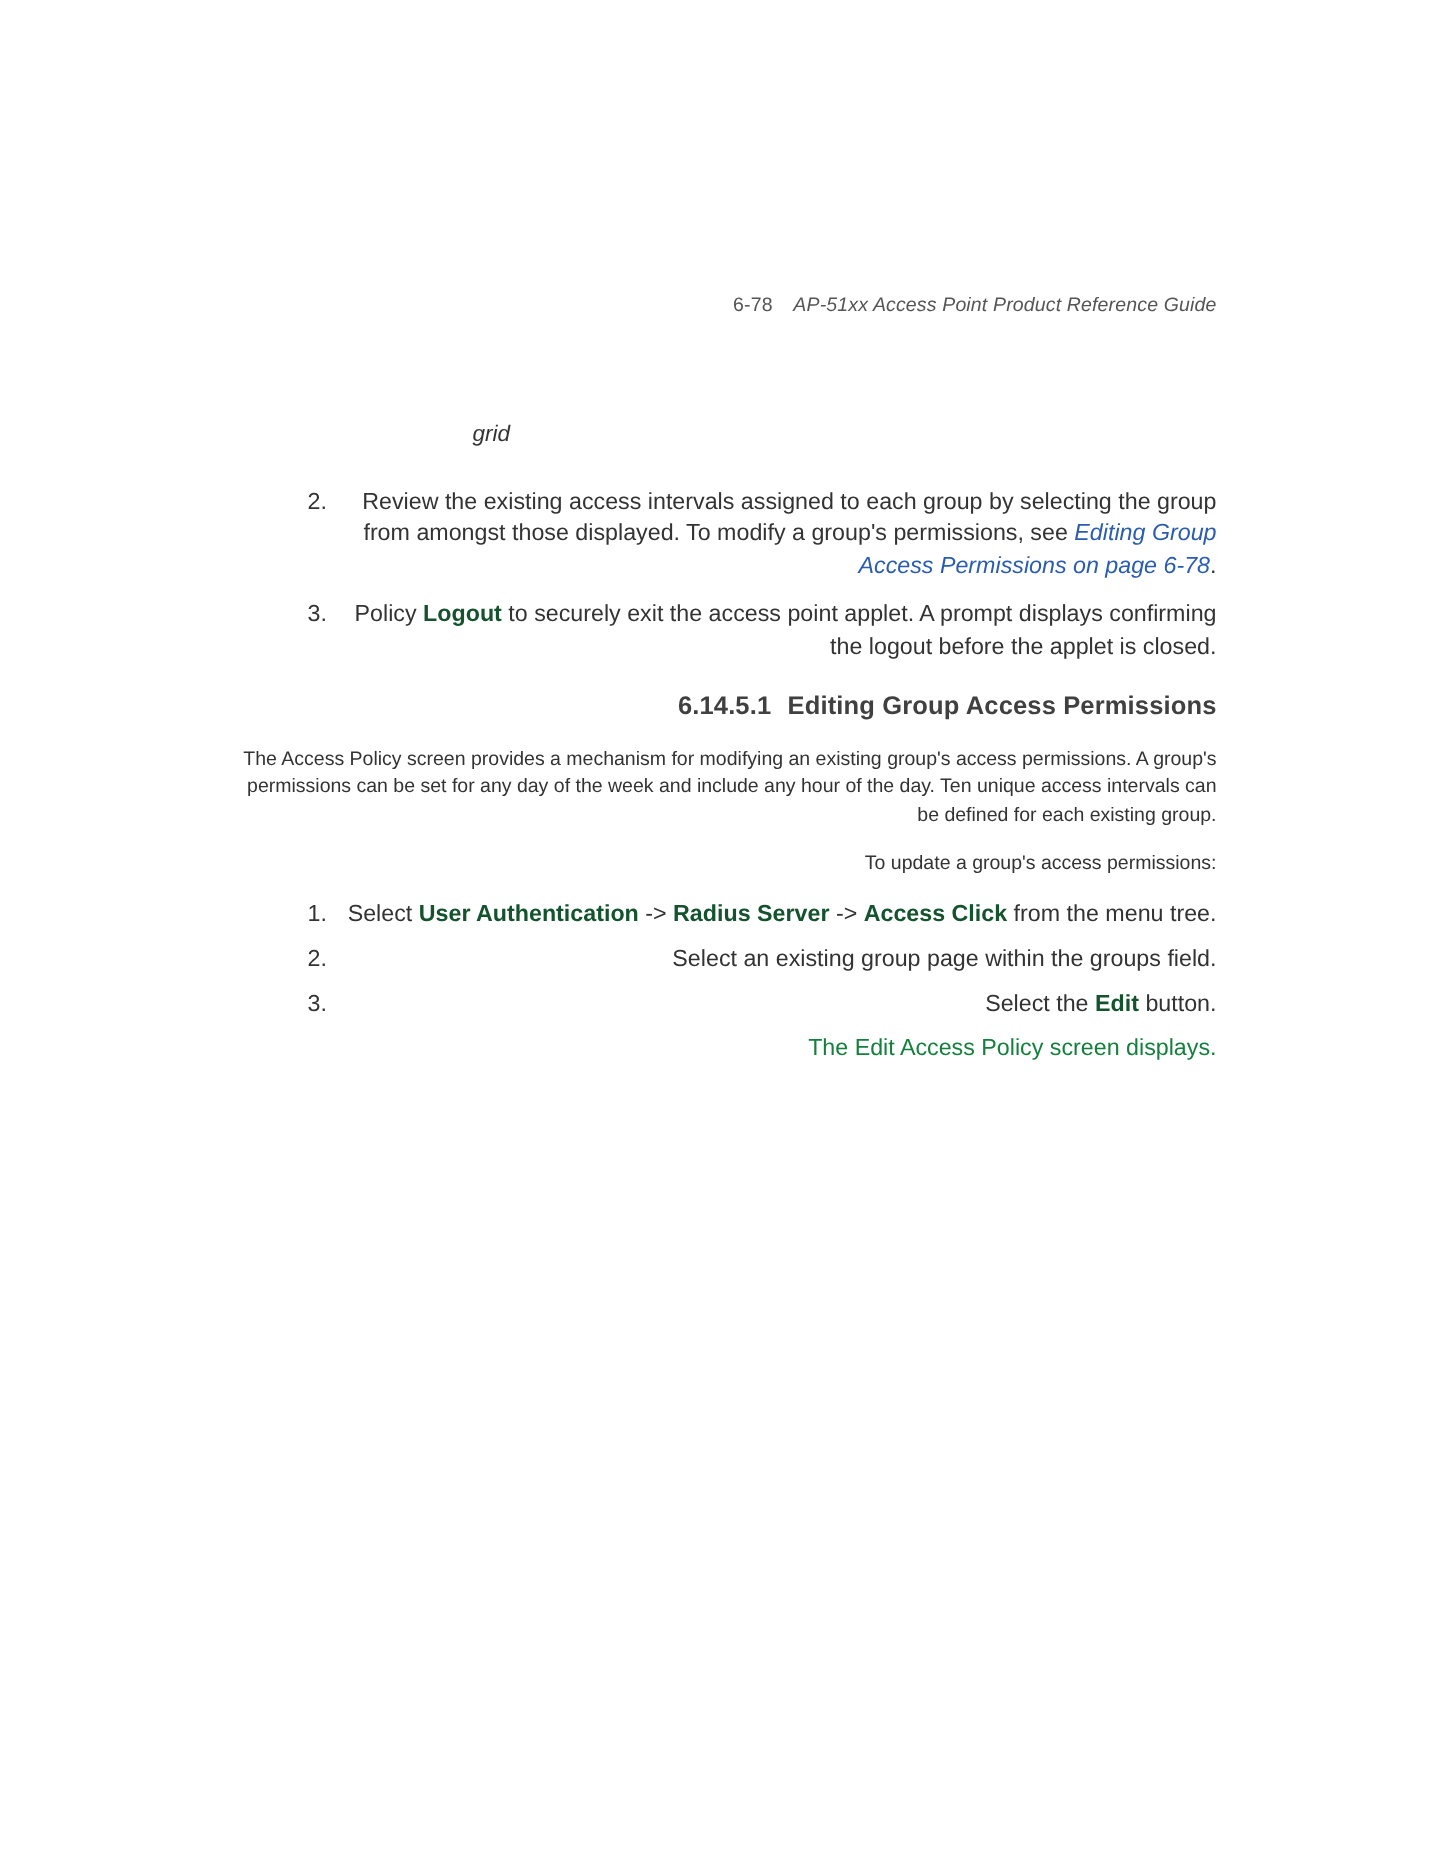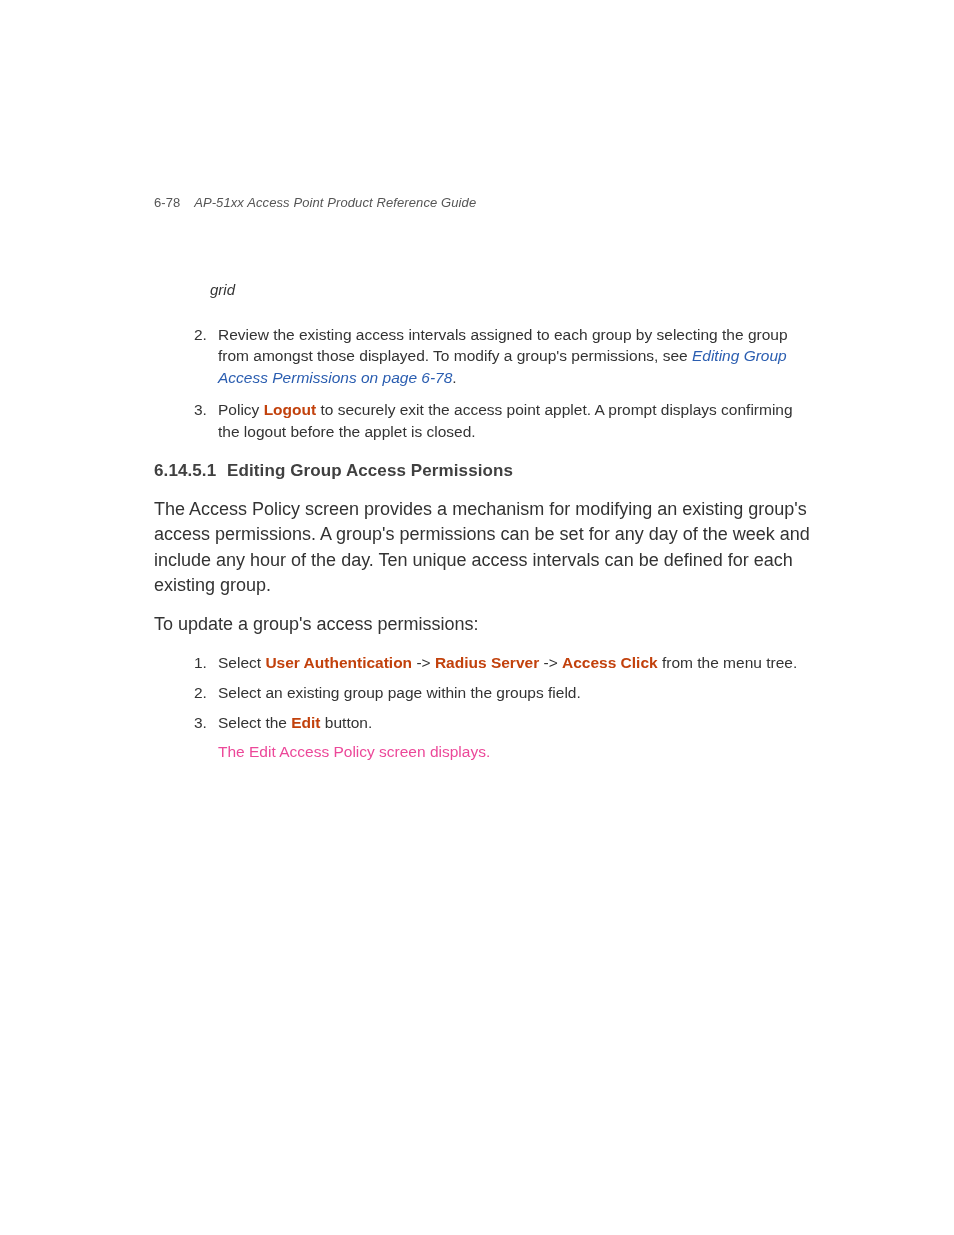--- a/index.html
+++ b/index.html
@@ -1,15 +1,15 @@
 <!DOCTYPE html>
 <html><head>
 <meta charset="utf-8">
 <style>
-  * { box-sizing: border-box; margin: 0; padding: 0; }
+  * { box-sizing: border-box; margin: 0; padding: 0; text-align: right; }
   body {
     width: 954px;
     height: 1235px;
     background: #ffffff;
     font-family: "Helvetica Neue", Arial, sans-serif;
     color: #333333;
     padding: 194px 143px 0 154px;
     font-size: 16px;
     line-height: 1.35;
   }
@@ -54,51 +54,51 @@
   }
   .li-num {
     width: 24px;
     flex-shrink: 0;
   }
   .li-body { flex: 1; }
   .link {
     color: #2a5db0;
     font-style: italic;
   }
-  .bold-link { font-weight: 700; color: #c2410c; }
+  .bold-link { font-weight: 700; color: #14532d; }
   h3.subsection {
     font-size: 17px;
     font-weight: 700;
     color: #404040;
     margin-top: 14px;
     margin-bottom: 14px;
     letter-spacing: 0.1px;
   }
   .sub-num { margin-right: 6px; }
   p.body {
-    font-size: 18px;
+    font-size: 13px;
     color: #333;
     line-height: 1.4;
     margin-bottom: 14px;
   }
   ol.sub-list {
     list-style: none;
     margin-left: 40px;
   }
   ol.sub-list > li {
     display: flex;
     font-size: 15.5px;
     color: #333;
     line-height: 1.55;
     margin-bottom: 6px;
   }
   .indent-follow {
     margin-left: 64px;
     font-size: 15.5px;
-    color: #ec4899;
+    color: #15803d;
     line-height: 1.4;
     margin-top: 2px;
   }
 </style>
 </head>
 <body>
 
 <div class="header-line">
   <span class="header-page">6-78</span>
   <span class="header-title">AP-51xx Access Point Product Reference Guide</span>

